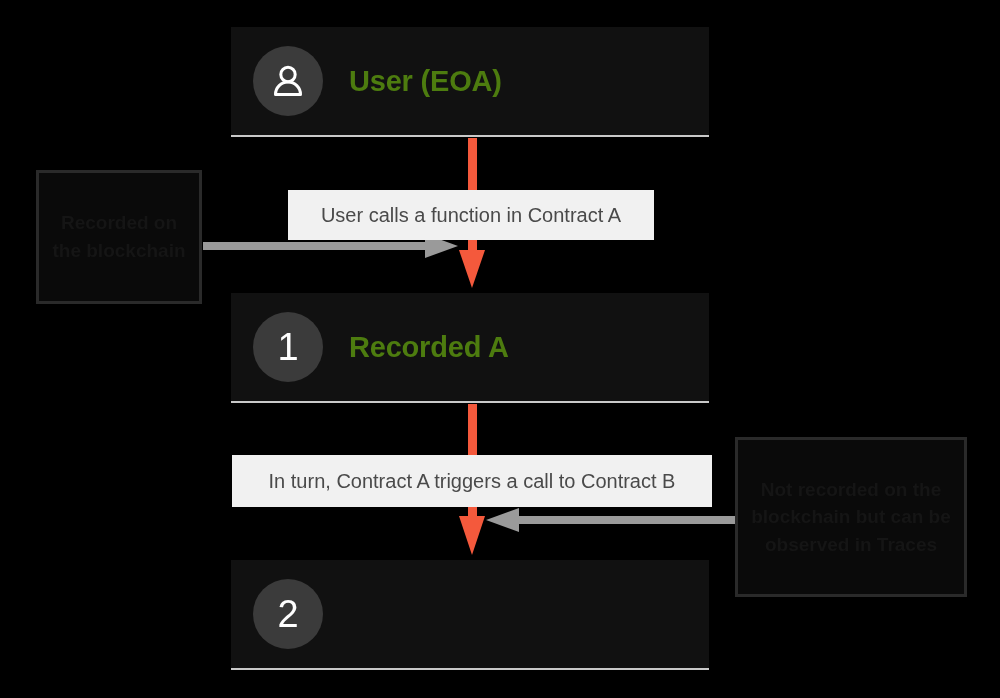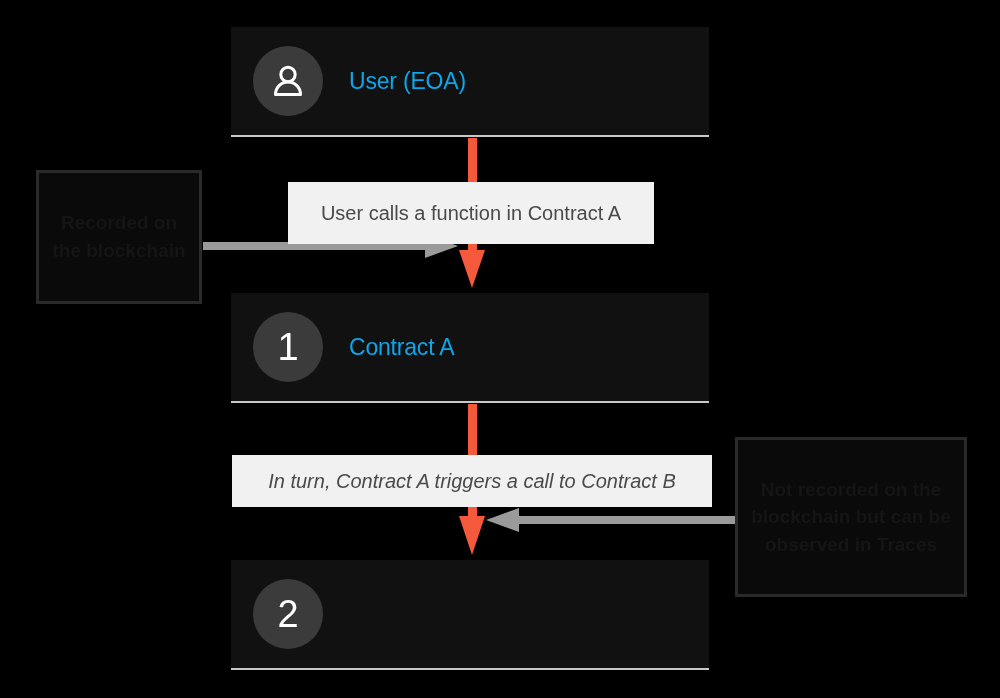--- a/index.html
+++ b/index.html
@@ -46,23 +46,23 @@
     color: #ffffff;
   }
   .node .badge-num {
     font-size: 38px;
     font-weight: 400;
     color: #ffffff;
     line-height: 1;
   }
   .node .node-title {
     margin-left: 26px;
-    color: #0ea5e9;
-    font-size: 23px;
-    font-weight: normal;
+    color: #4d7c0f;
+    font-size: 29px;
+    font-weight: bold;
     letter-spacing: -0.2px;
     white-space: nowrap;
   }
 
   #node-user     { left: 231px; top: 27px;  width: 478px; height: 110px; }
   #node-contract-a { left: 231px; top: 293px; width: 478px; height: 110px; }
   #node-contract-b { left: 231px; top: 560px; width: 478px; height: 110px; }
 
   
   .caption {
@@ -71,22 +71,22 @@
     color: #4a4a4a;
     font-size: 20px;
     display: flex;
     align-items: center;
     justify-content: center;
     box-sizing: border-box;
     padding: 0 22px;
     white-space: nowrap;
     z-index: 4;
   }
-  #caption-1 { left: 288px; top: 182px; width: 366px; height: 62px; }
-  #caption-2 { left: 232px; top: 455px; width: 480px; height: 52px; font-style: italic; }
+  #caption-1 { left: 288px; top: 190px; width: 366px; height: 50px; }
+  #caption-2 { left: 232px; top: 455px; width: 480px; height: 52px; }
 
   
   .arrow-v {
     position: absolute;
     z-index: 2;
   }
   #arrow-user-to-a  { left: 456px; top: 138px; width: 32px; height: 155px; }
   #arrow-a-to-b     { left: 456px; top: 404px; width: 32px; height: 156px; }
 
   
@@ -146,21 +146,21 @@
         <path d="M7.5 33.5 a12.5 12.5 0 0 1 25 0 z" fill="none" stroke="#ffffff" stroke-width="3" stroke-linejoin="round"></path>
       </svg>
     </div>
     <div class="node-title">User (EOA)</div>
   </div>
 
   <div id="node-contract-a" class="node">
     <div class="badge">
       <span class="badge-num">1</span>
     </div>
-    <div class="node-title">Contract A</div>
+    <div class="node-title">Recorded A</div>
   </div>
 
   <div id="node-contract-b" class="node">
     <div class="badge">
       <span class="badge-num">2</span>
     </div>
   </div>
 
   <div id="caption-1" class="caption">User calls a function in Contract A</div>
   <div id="caption-2" class="caption">In turn, Contract A triggers a call to Contract B</div>

